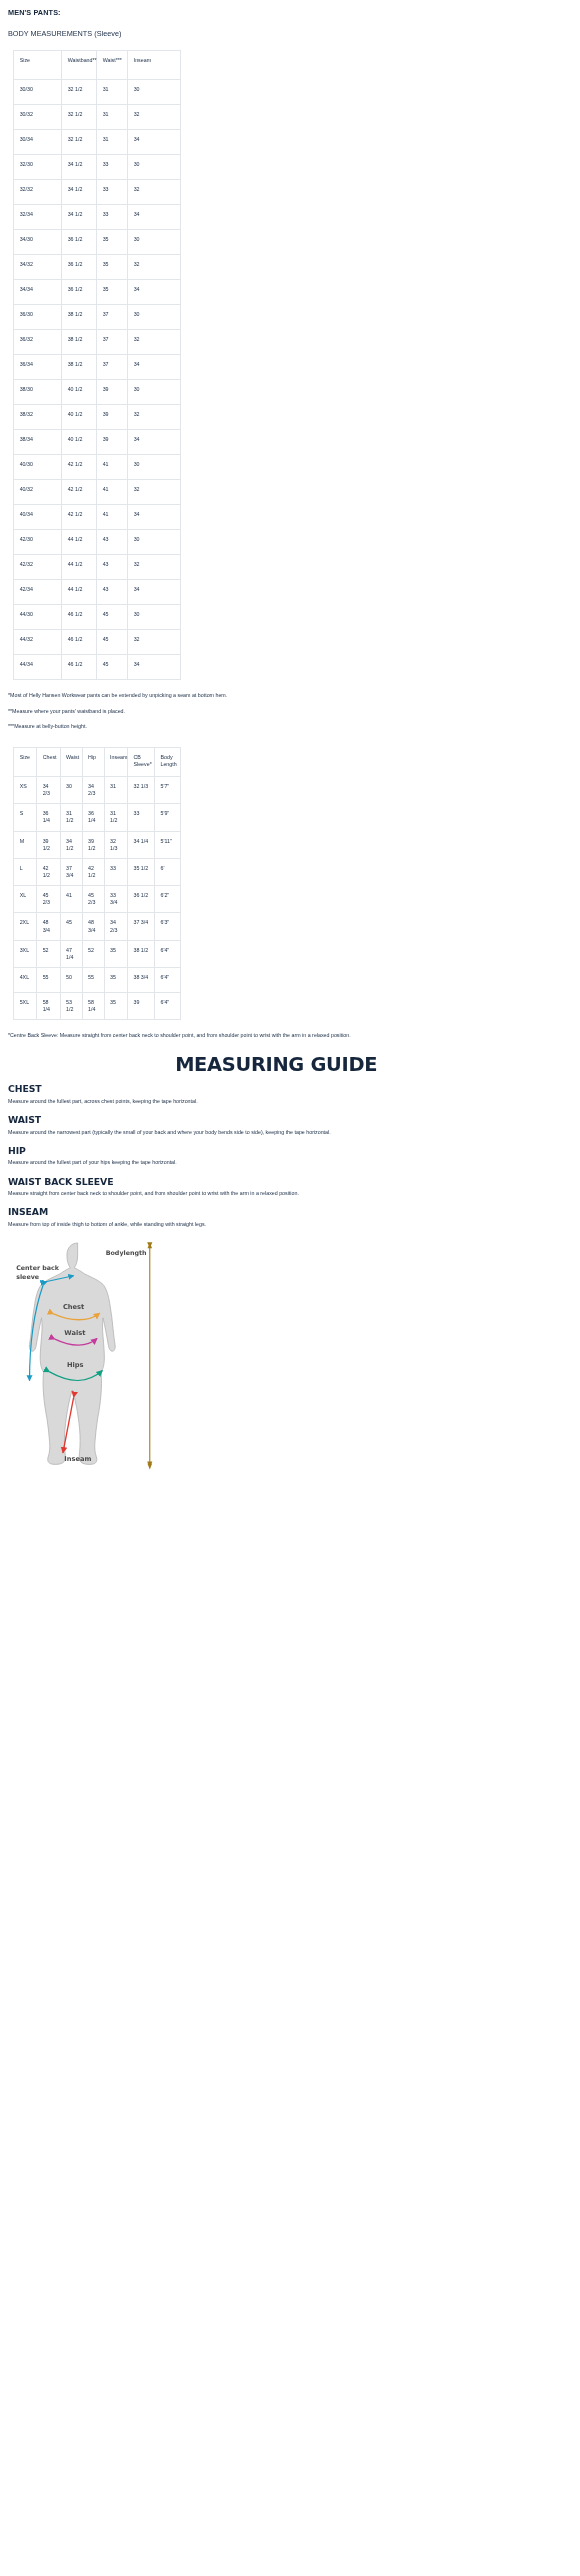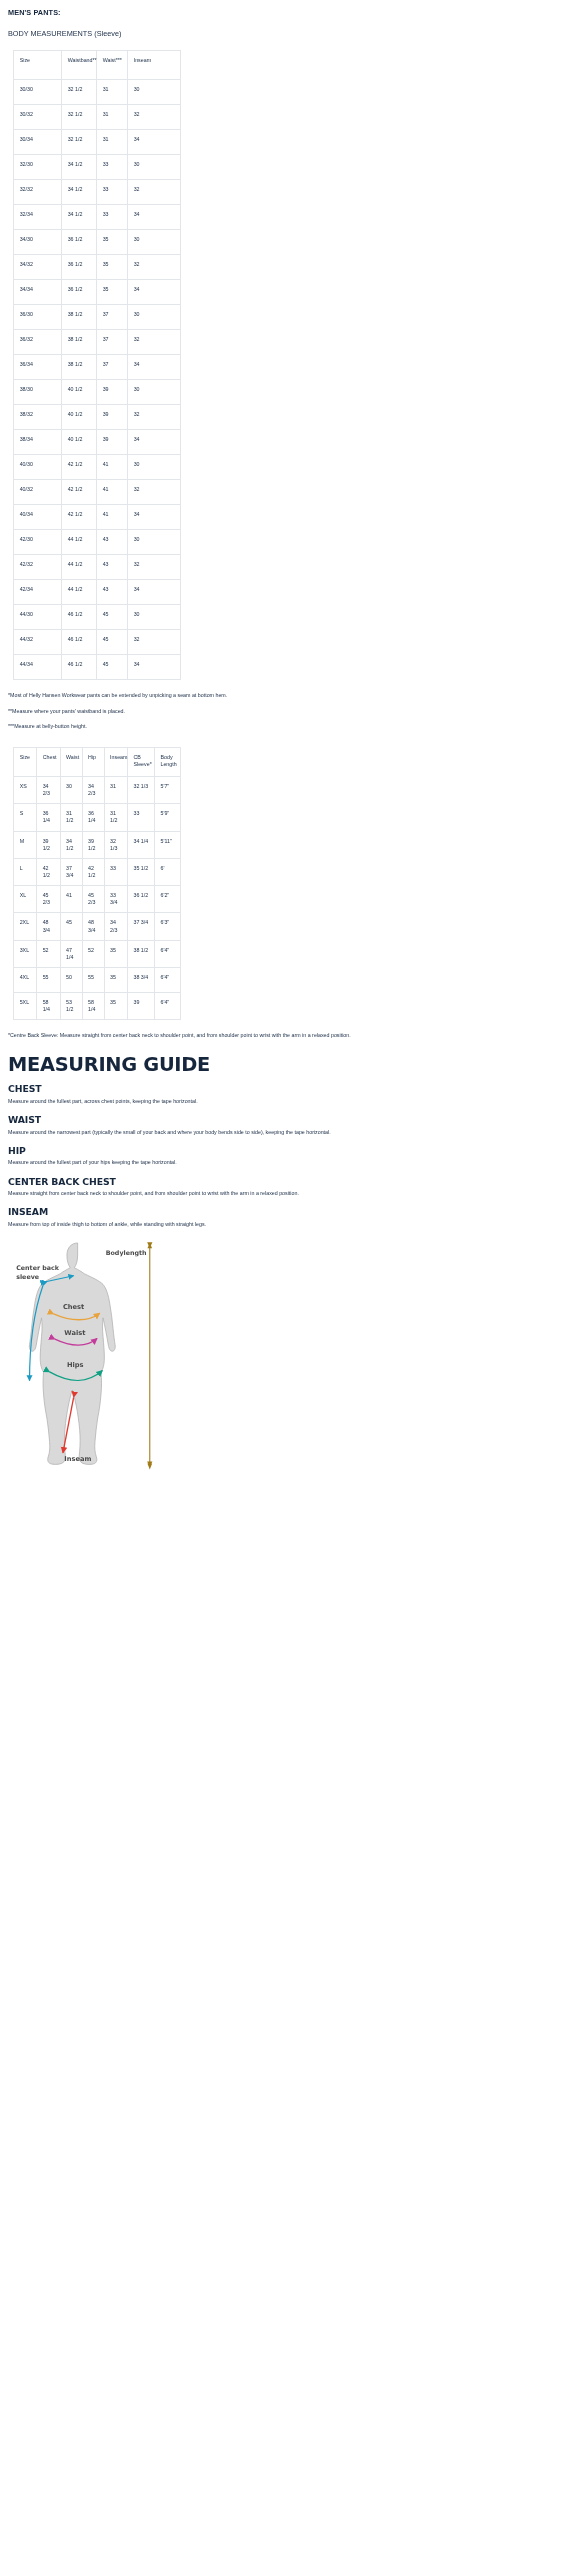--- a/index.html
+++ b/index.html
@@ -87,20 +87,21 @@
   .spacer-12 { height: 8px; }
 
   h1.guide {
     font-family: "DejaVu Sans", sans-serif;
     font-size: 19.4px;
     font-weight: bold;
     letter-spacing: -0.3px;
     color: #16273d;
     margin: 14.7px 0 8px 1.3px;
     line-height: 1.05;
+    text-align: center;
   }
   h2.guide-sub {
     font-family: "DejaVu Sans", sans-serif;
     font-size: 9.3px;
     font-weight: bold;
     letter-spacing: -0.1px;
     color: #16273d;
     margin: 9.3px 0 3.3px 1.3px;
     line-height: 1.1;
   }
@@ -408,21 +409,21 @@
   <div>
     <h2 class="guide-sub">CHEST</h2>
     <p class="guide-body">Measure around the fullest part, across chest points, keeping the tape horizontal.</p>
 
     <h2 class="guide-sub">WAIST</h2>
     <p class="guide-body">Measure around the narrowest part (typically the small of your back and where your body bends side to side), keeping the tape horizontal.</p>
 
     <h2 class="guide-sub">HIP</h2>
     <p class="guide-body">Measure around the fullest part of your hips keeping the tape horizontal.</p>
 
-    <h2 class="guide-sub">CENTER BACK CHEST</h2>
+    <h2 class="guide-sub">WAIST BACK SLEEVE</h2>
     <p class="guide-body">Measure straight from center back neck to shoulder point, and from shoulder point to wrist with the arm in a relaxed position.</p>
 
     <h2 class="guide-sub">INSEAM</h2>
     <p class="guide-body">Measure from top of inside thigh to bottom of ankle, while standing with straight legs.</p>
   </div>
 
   <div class="figure-wrap">
     <svg width="174" height="314" viewBox="0 0 260 470" xmlns="http://www.w3.org/2000/svg">
       <defs>
         <marker id="arwBlue" markerWidth="6" markerHeight="6" refX="4.4" refY="3" orient="auto">

